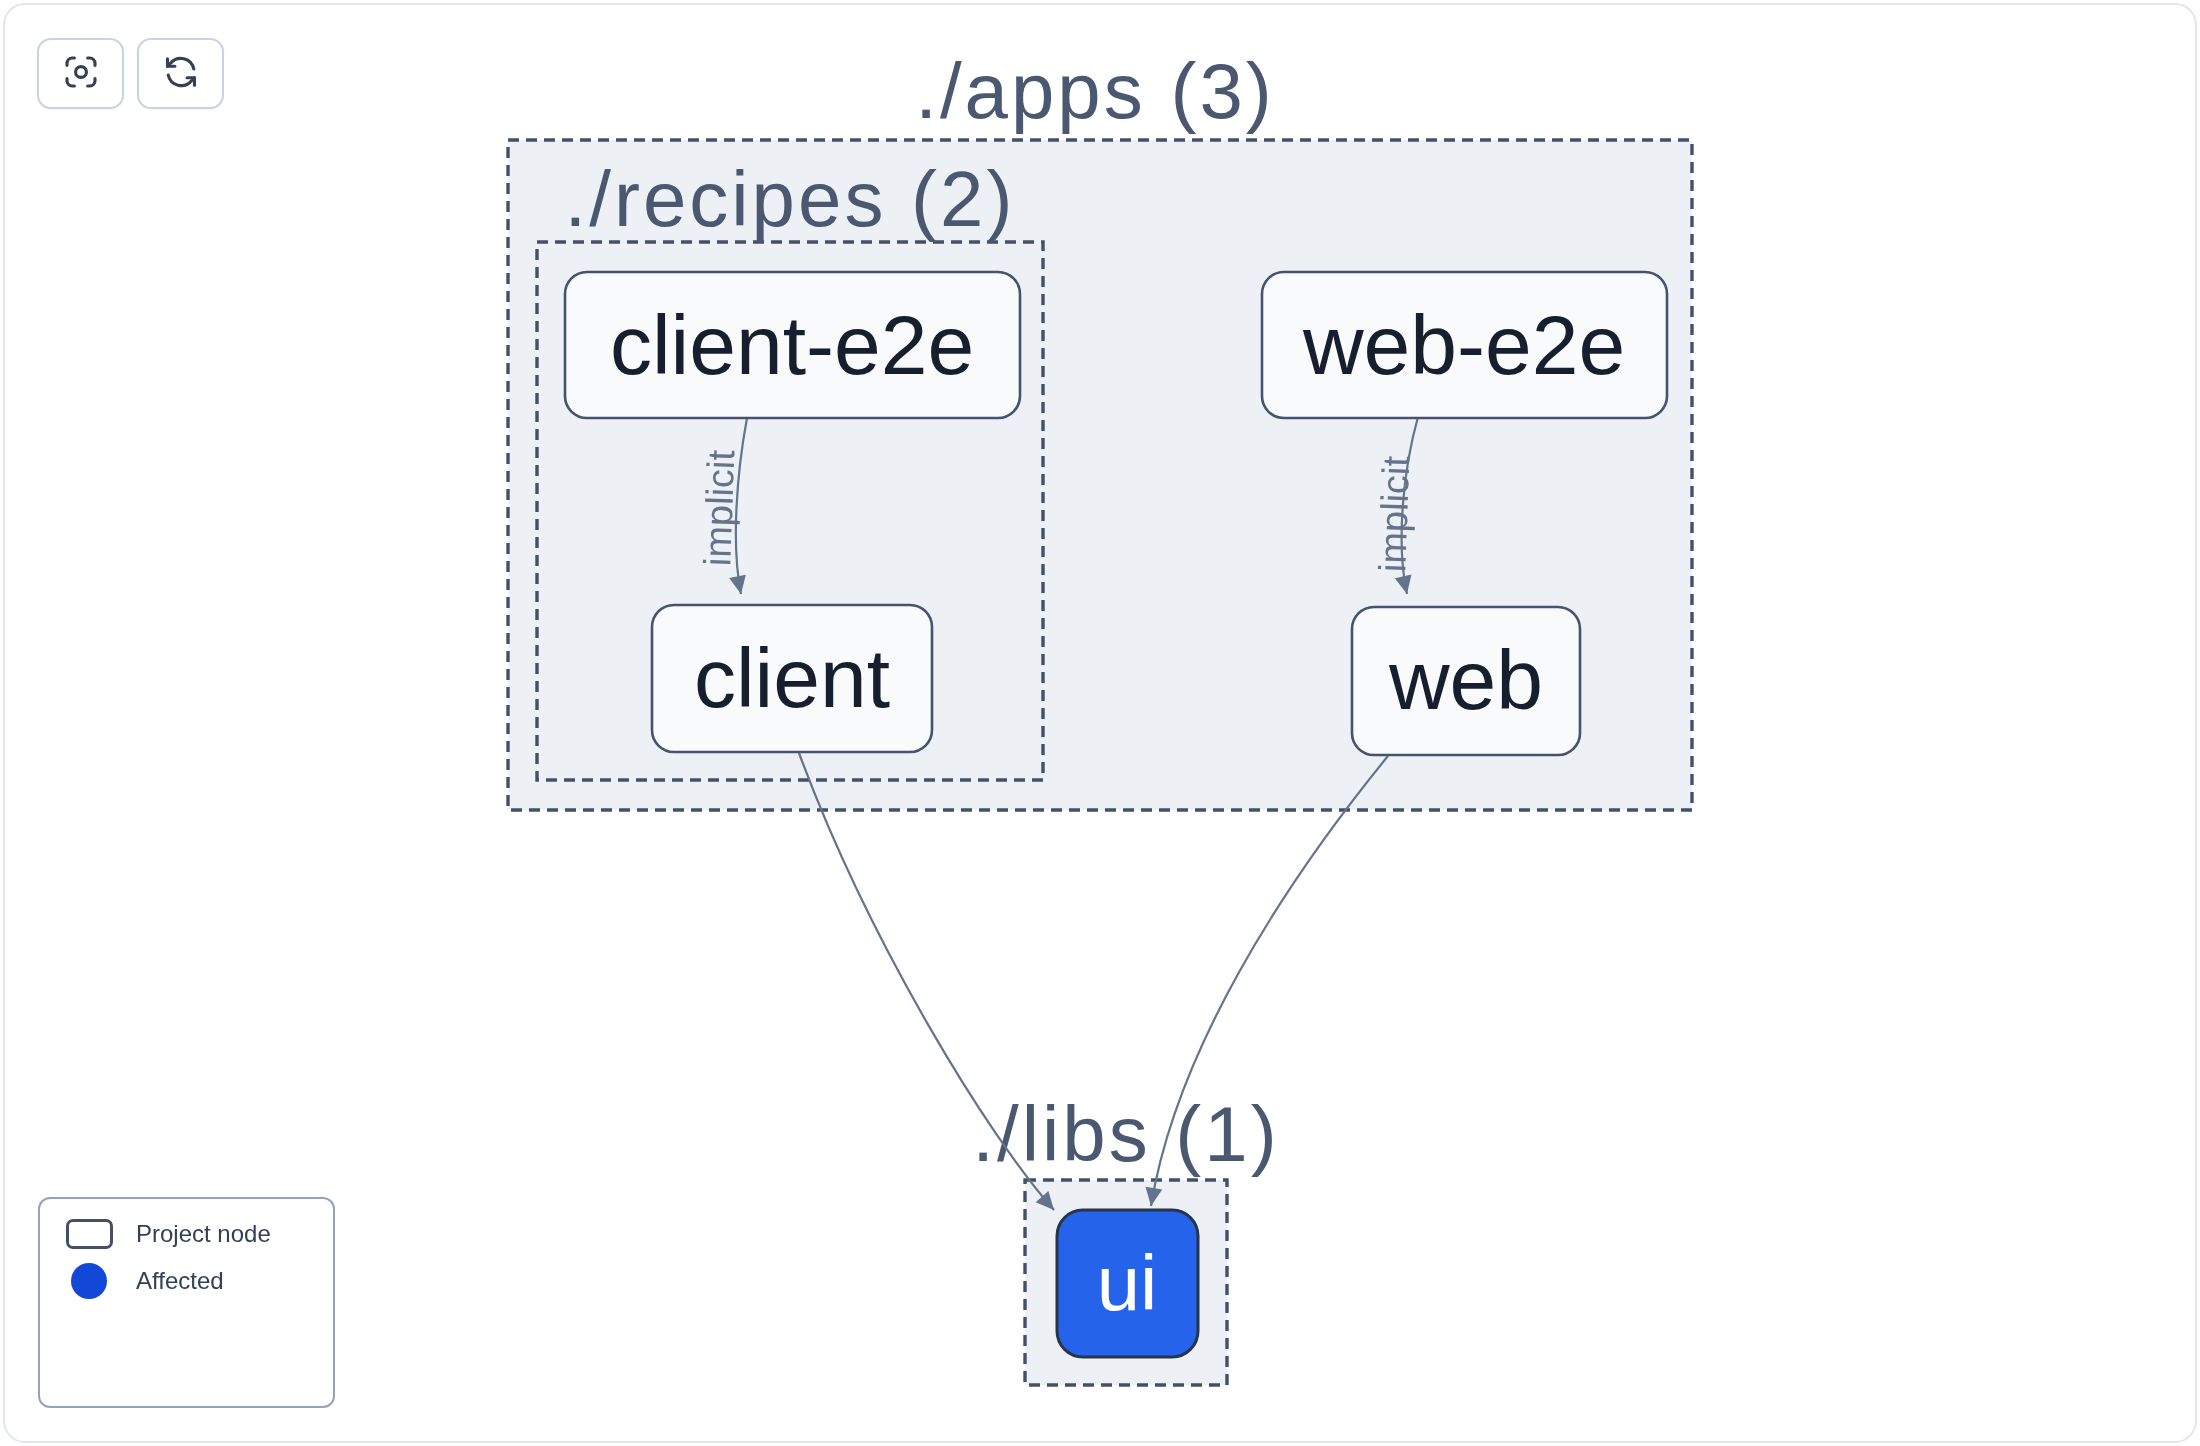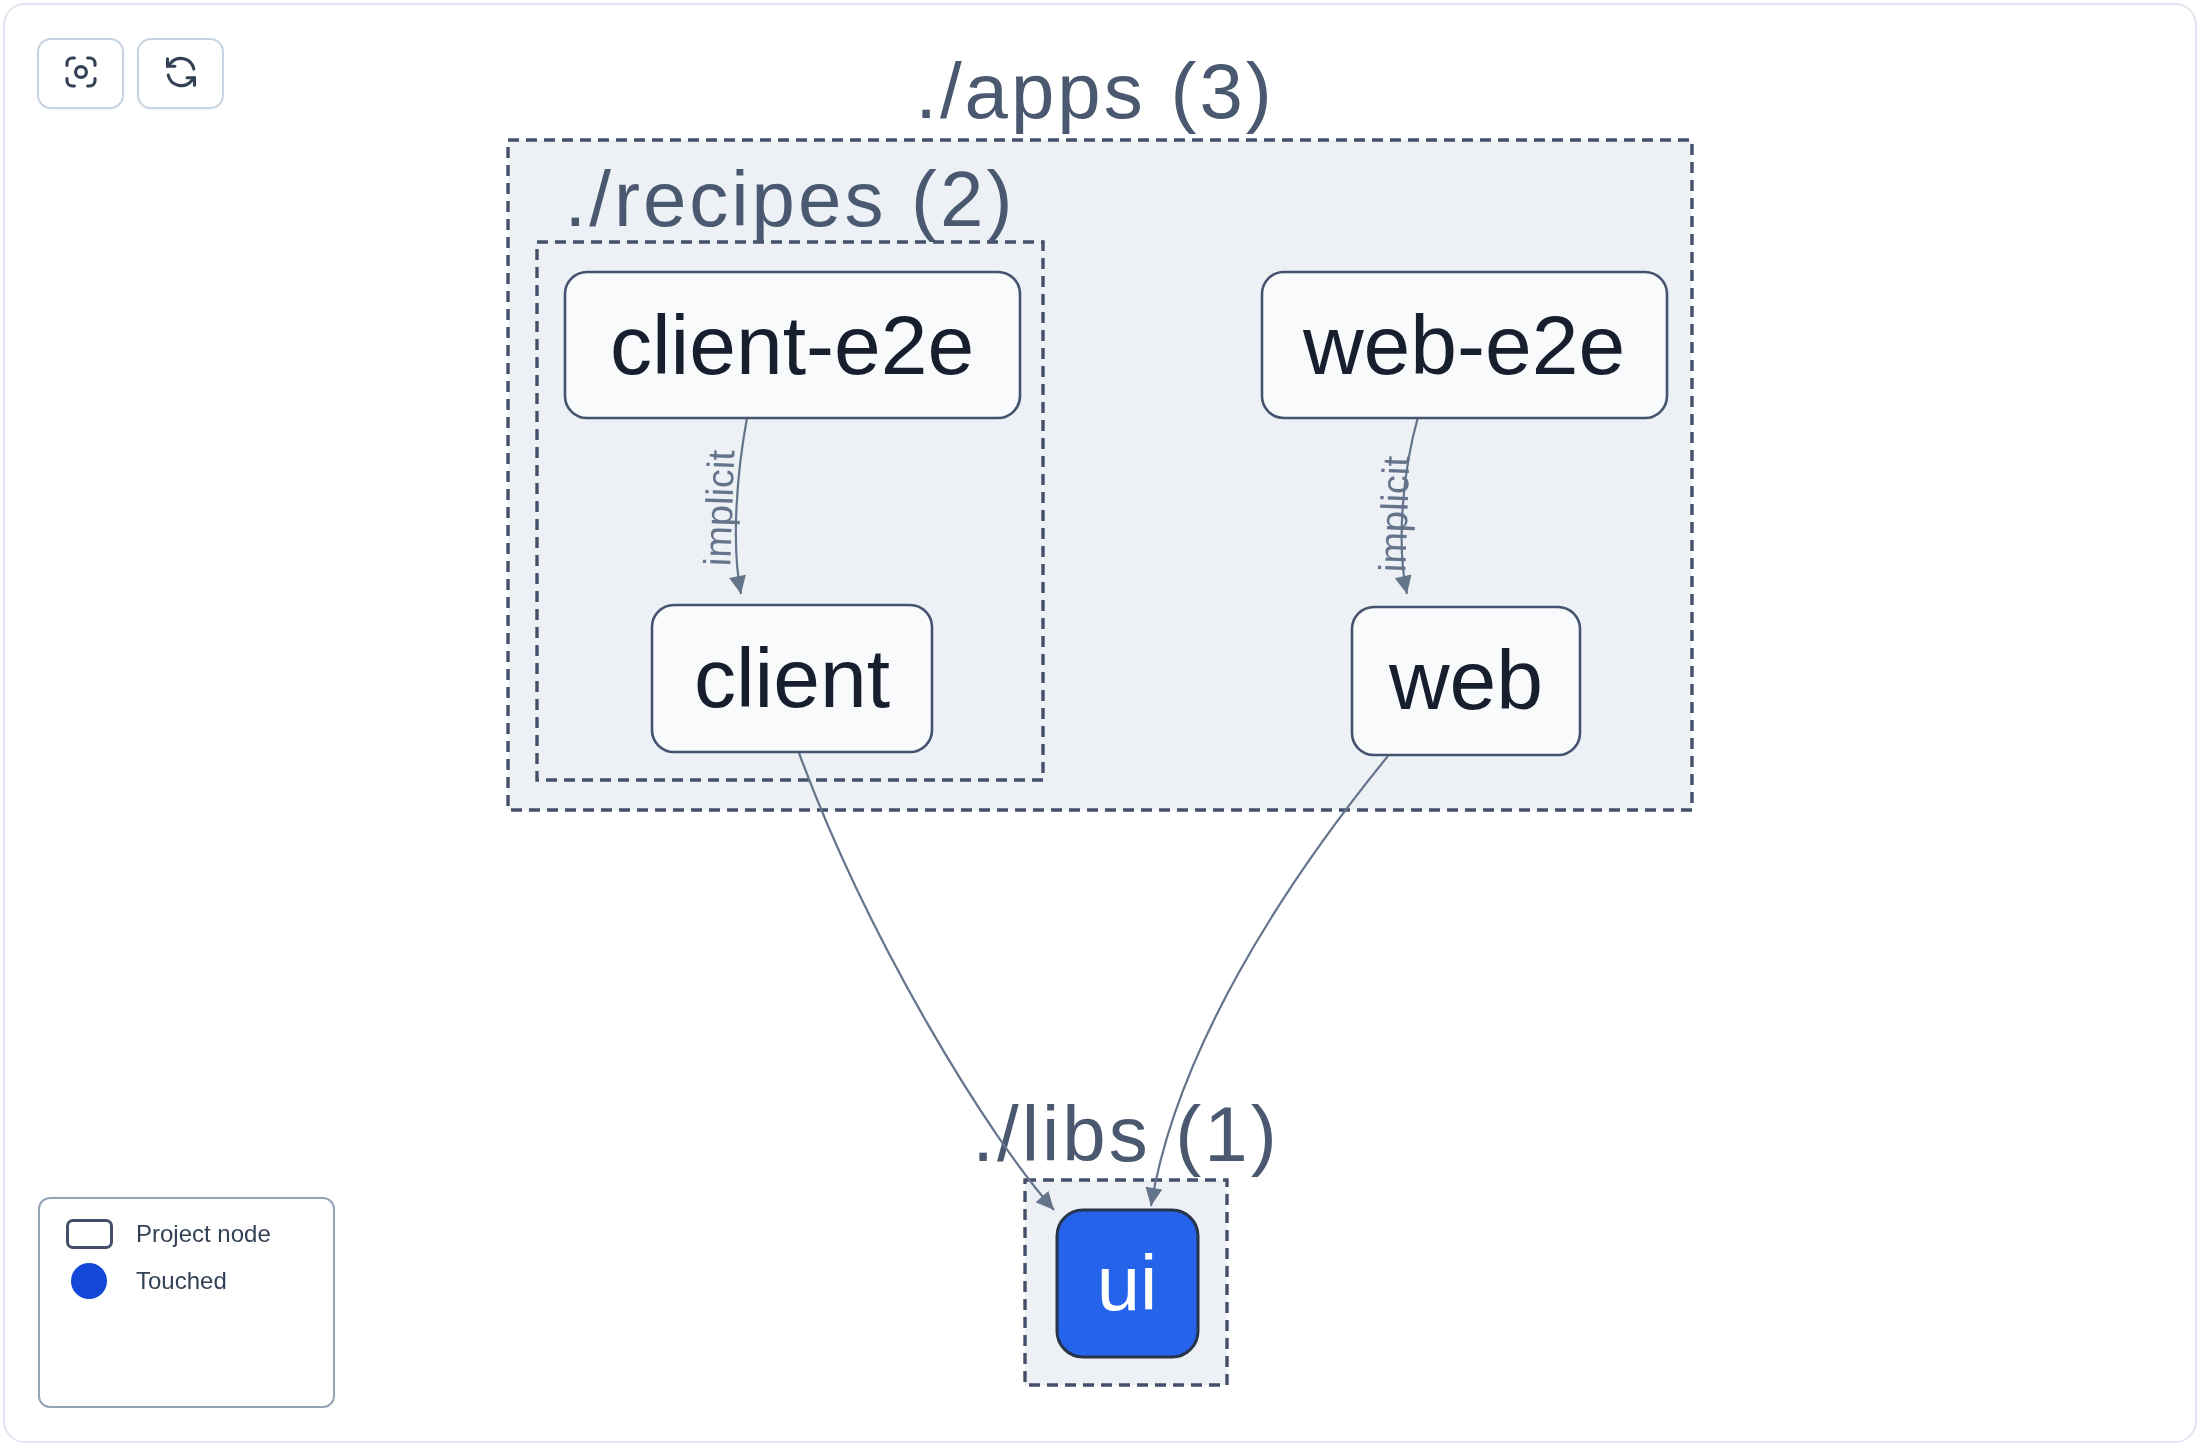--- a/index.html
+++ b/index.html
@@ -131,15 +131,15 @@
   <div class="legend-row">
     <div class="legend-icon-col">
         <div class="swatch-project"></div>
       </div>
     <div class="legend-label">Project node</div>
   </div>
   <div class="legend-row">
     <div class="legend-icon-col">
         <div class="swatch-touched"></div>
       </div>
-    <div class="legend-label">Touched</div>
+    <div class="legend-label">Affected</div>
   </div>
 </div>
 
 </body></html>

